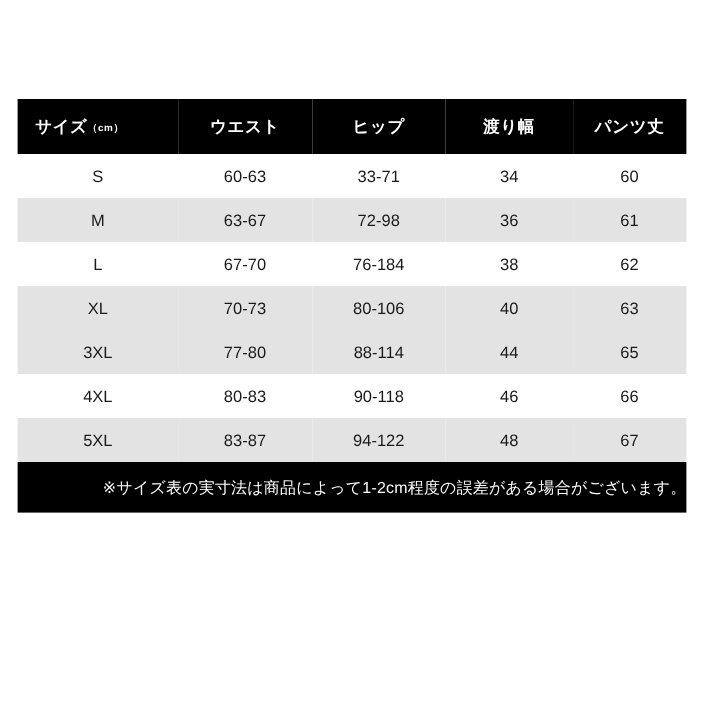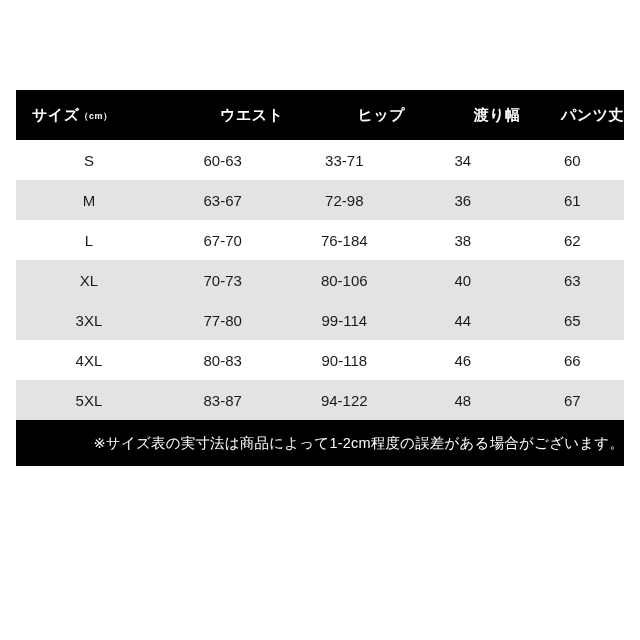--- a/index.html
+++ b/index.html
@@ -33,21 +33,21 @@
     margin: 0;
   }
   .header-row {
     background: #000000;
     color: #ffffff;
     height: 50px;
   }
   .header-cell {
     font-size: 15px;
     font-weight: bold;
-    text-align: right;
+    text-align: center;
     color: #ffffff;
     letter-spacing: 0.5px;
     vertical-align: middle;
   }
   .header-cell.first {
     text-align: left;
     padding-left: 16px;
   }
   .header-cell .unit {
     font-size: 9px;
@@ -136,21 +136,21 @@
       <tr class="data-row even">
         <td class="data-cell">XL</td>
         <td class="data-cell">70-73</td>
         <td class="data-cell">80-106</td>
         <td class="data-cell">40</td>
         <td class="data-cell">63</td>
       </tr>
       <tr class="data-row even">
         <td class="data-cell">3XL</td>
         <td class="data-cell">77-80</td>
-        <td class="data-cell">99-114</td>
+        <td class="data-cell">88-114</td>
         <td class="data-cell">44</td>
         <td class="data-cell">65</td>
       </tr>
       <tr class="data-row odd">
         <td class="data-cell">4XL</td>
         <td class="data-cell">80-83</td>
         <td class="data-cell">90-118</td>
         <td class="data-cell">46</td>
         <td class="data-cell">66</td>
       </tr>

